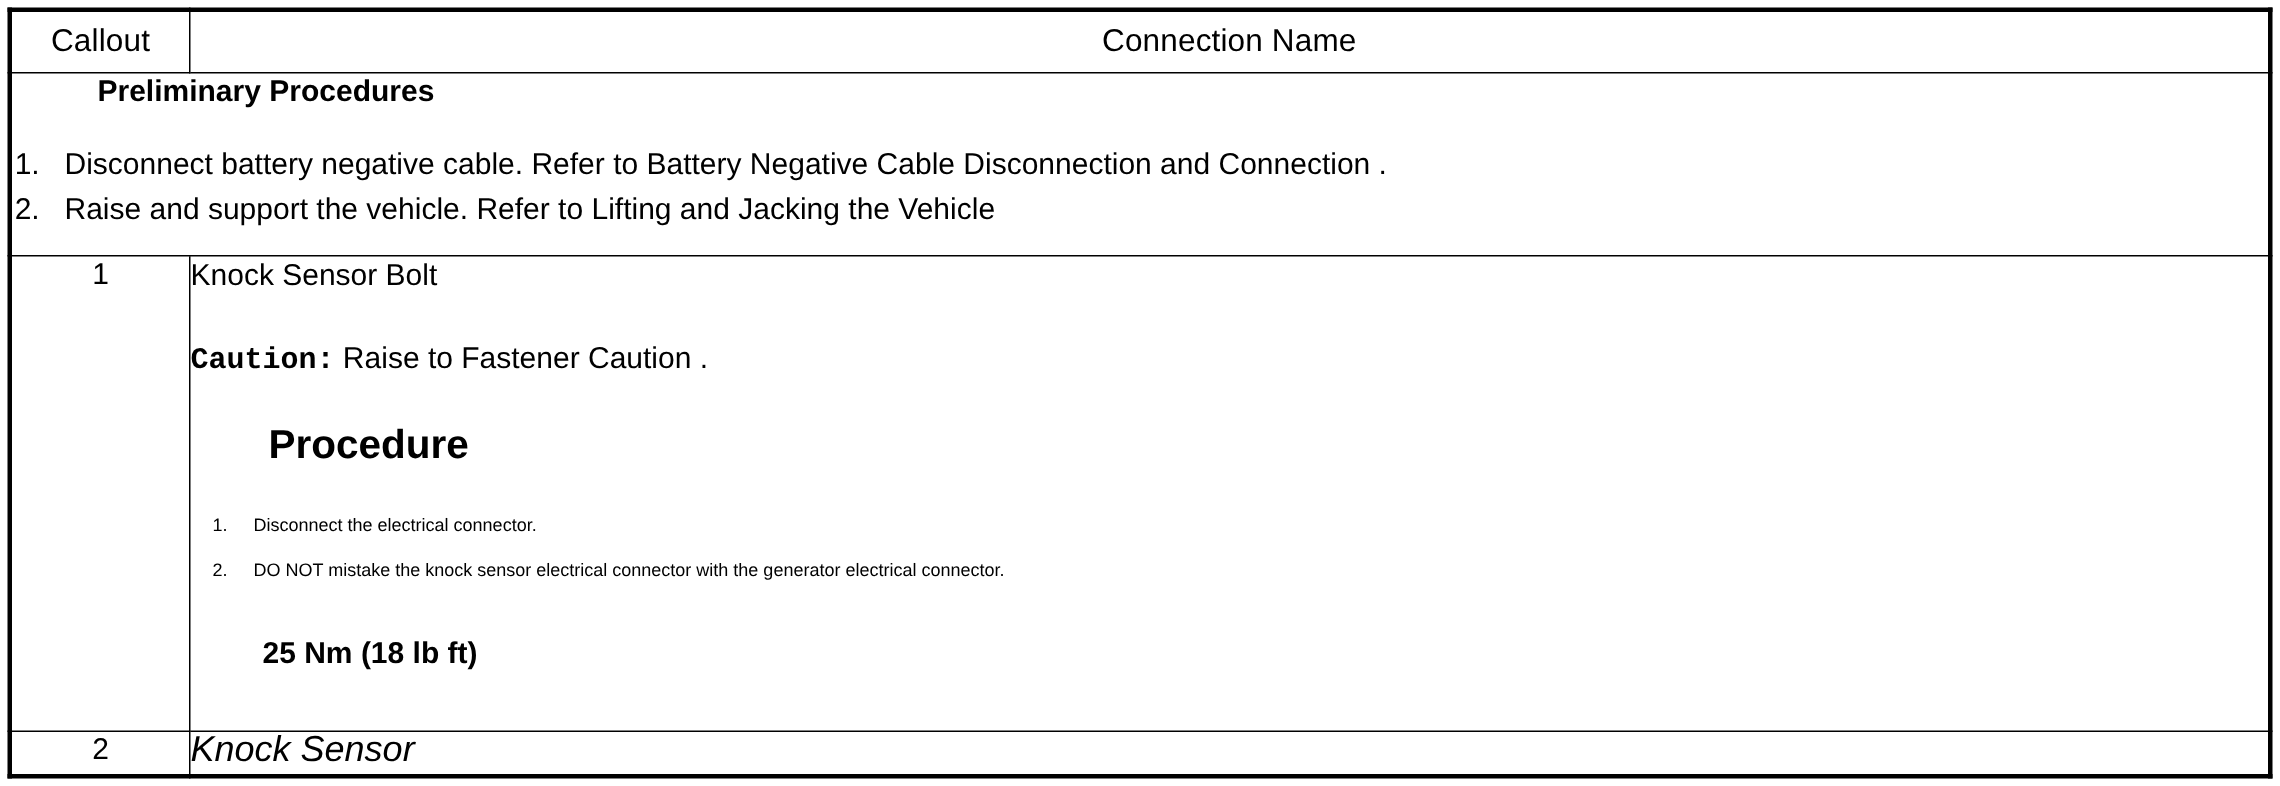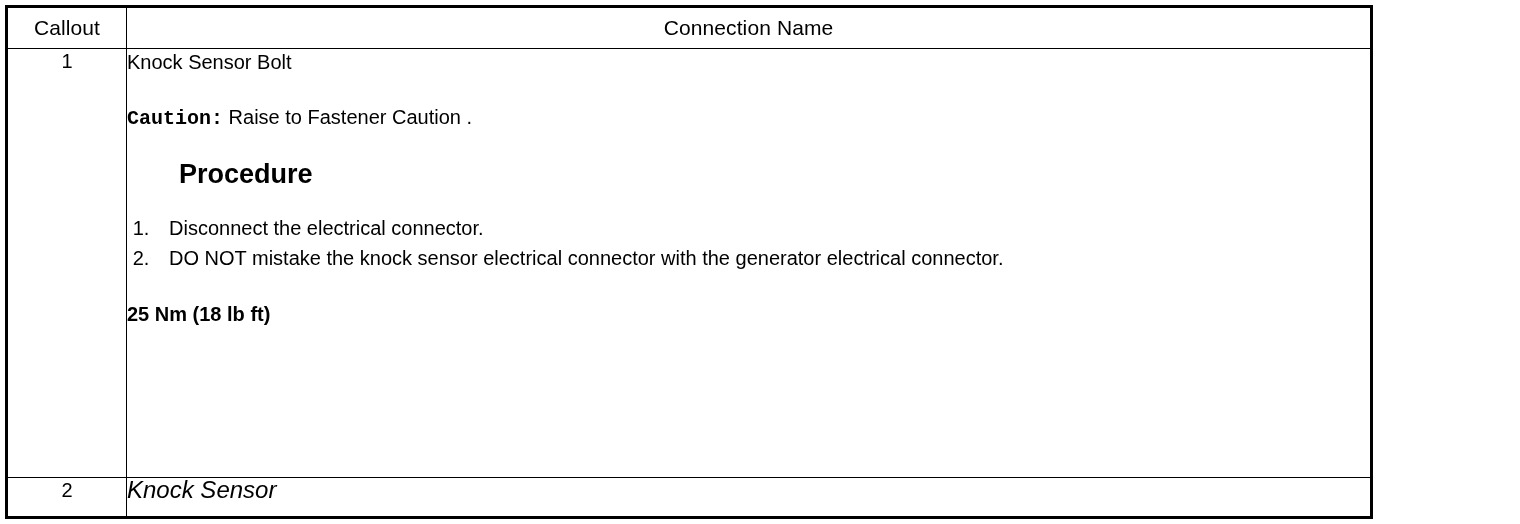--- a/index.html
+++ b/index.html
@@ -13,21 +13,21 @@
     height: 524px;
     font-family: "Liberation Sans", sans-serif;
     color: #000000;
     overflow: hidden;
   }
 
   .table-wrap {
     position: absolute;
     left: 5px;
     top: 5px;
-    width: 1368px;
+    width: 1510px;
     height: 514px;
     box-sizing: border-box;
   }
 
   table.callout-table {
     width: 100%;
     height: 100%;
     border-collapse: collapse;
     table-layout: fixed;
     border: 3px solid #000;
@@ -117,30 +117,31 @@
     margin-top: 29px;
     margin-left: 52px;
   }
   ol.proc-list {
     margin: 26px 0 0 0;
     padding: 0 0 0 28px;
     list-style-position: outside;
     list-style-type: decimal;
   }
   ol.proc-list > li {
-    font-size: 20px;
+    font-size: 12px;
     line-height: 30px;
     padding-left: 14px;
     white-space: nowrap;
   }
   .torque {
     font-size: 20px;
     font-weight: bold;
     line-height: 26px;
     margin-top: 28px;
+    margin-left: 48px;
   }
 
   
   .last-row td {
     border-bottom: 3px solid #000;
   }
   .last-name {
     font-size: 24px;
     line-height: 24px;
     padding: 9px 0 9px 8px;
@@ -162,20 +163,29 @@
       <col class="col-name">
     </colgroup>
     <thead>
       <tr class="hdr-row">
         <th class="hdr-callout">Callout</th>
         <th class="hdr-name">Connection Name</th>
       </tr>
     </thead>
     <tbody>
 
+      <tr>
+        <td class="prelim-cell" colspan="2">
+          <div class="prelim-title">Preliminary Procedures</div>
+          <ol class="prelim-list">
+            <li>Disconnect battery negative cable. Refer to Battery Negative Cable Disconnection and Connection .</li>
+            <li>Raise and support the vehicle. Refer to Lifting and Jacking the Vehicle</li>
+          </ol>
+        </td>
+      </tr>
 
       <tr>
         <td class="callout-num">1</td>
         <td class="body-cell">
 
           <div class="body-line">Knock Sensor Bolt</div>
 
           <div class="body-line spaced">
             <span class="bold">Caution:</span><span>&nbsp;</span><span>Raise to Fastener Caution .</span>
           </div>

